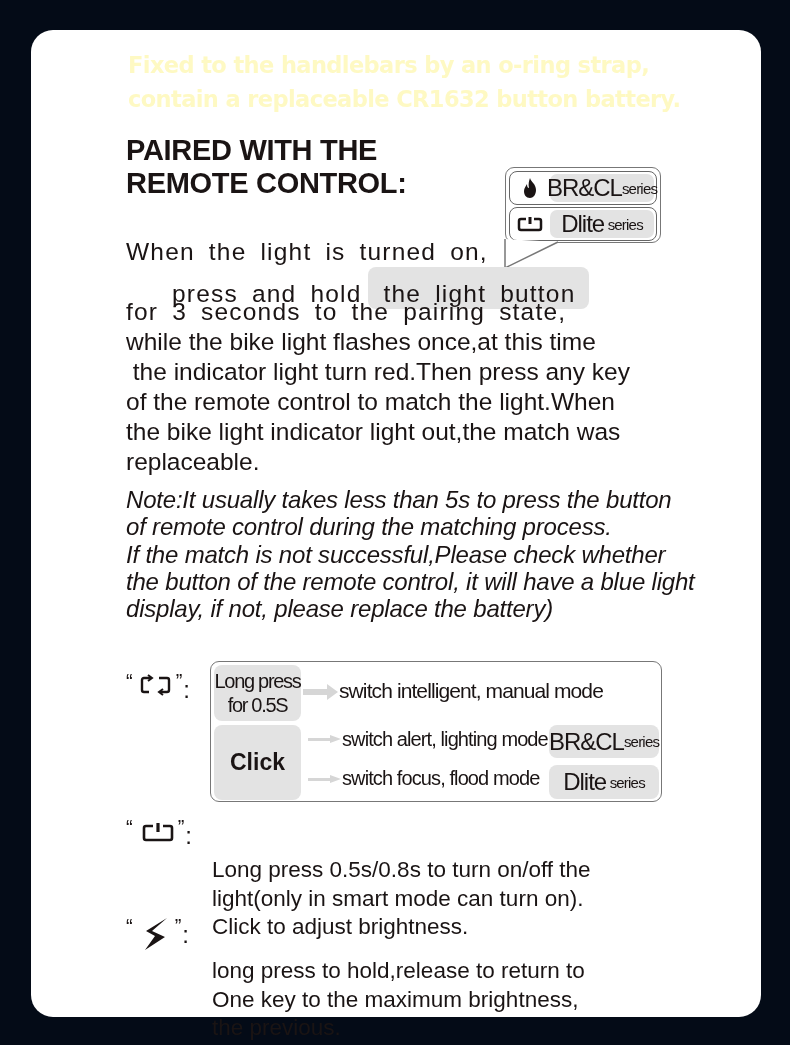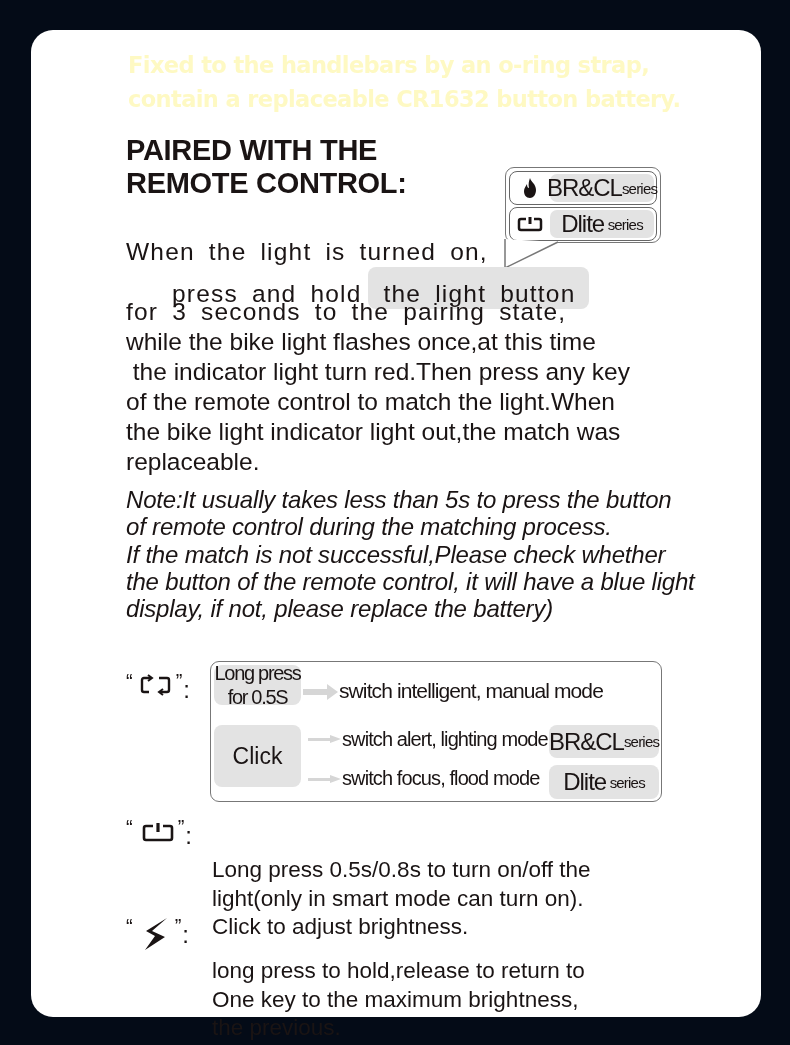--- a/index.html
+++ b/index.html
@@ -214,31 +214,31 @@
       <path d="M9 1 L13 4 L9 7" fill="none" stroke="#1a1414" stroke-width="2"></path>
       <path d="M20 4 H28 Q30 4 30 6 V16 Q30 18 28 18 H21" fill="none" stroke="#1a1414" stroke-width="2.4"></path>
       <path d="M24 15 L20 18 L24 21" fill="none" stroke="#1a1414" stroke-width="2"></path>
     </svg>
   </span>
   <span class="q">”</span>
   <span class="colon">:</span>
 </div>
 
 <div class="abs mode-box">
-  <div class="gray-btn cond" style="left:3px; top:3px; width:87px; height:40px; flex-direction:column;">
+  <div class="gray-btn cond" style="left:3px; top:3px; width:87px; height:56px; flex-direction:column;">
     <span>Long press</span>
     <span>for 0.5S</span>
   </div>
   <svg class="arrow" style="left:92px; top:22px;" width="36" height="16" viewBox="0 0 36 16">
     <rect x="0" y="5" width="26" height="6" fill="#d6d6d6"></rect>
     <polygon points="24,0 35,8 24,16" fill="#d6d6d6"></polygon>
   </svg>
   <div class="mode-text" style="left:128px; top:17px;">switch intelligent, manual mode</div>
 
-  <div class="gray-btn" style="left:3px; top:63px; width:87px; height:62px; font-size:23px;">Click</div>
+  <div class="gray-btn" style="left:3px; top:63px; width:87px; height:75px; font-size:23px;font-weight:bold;">Click</div>
 
   <svg class="arrow" style="left:97px; top:72px;" width="34" height="10" viewBox="0 0 34 10">
     <rect x="0" y="4" width="26" height="3" fill="#d6d6d6"></rect>
     <polygon points="22,1 33,5 22,9" fill="#d6d6d6"></polygon>
   </svg>
   <div class="mode-text" style="left:131px; top:66px; font-size:20px;">switch alert, lighting mode</div>
   <div class="tag" style="left:338px; top:63px; width:110px; height:33px;">
     <span class="big">BR&amp;CL</span>
       <span class="small">series</span>
   </div>

